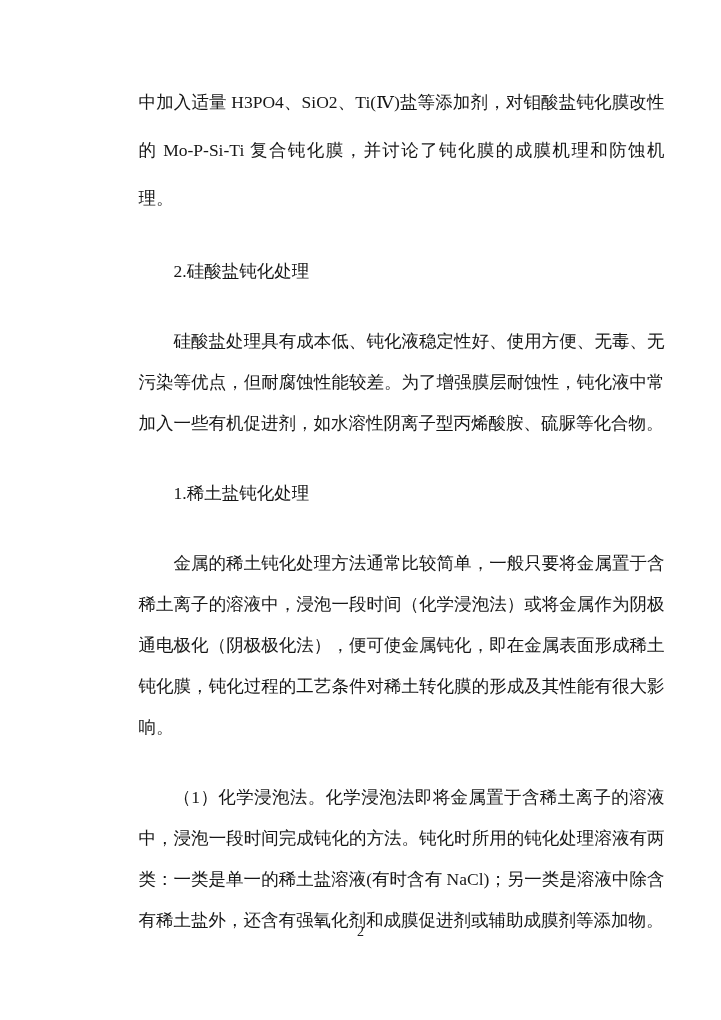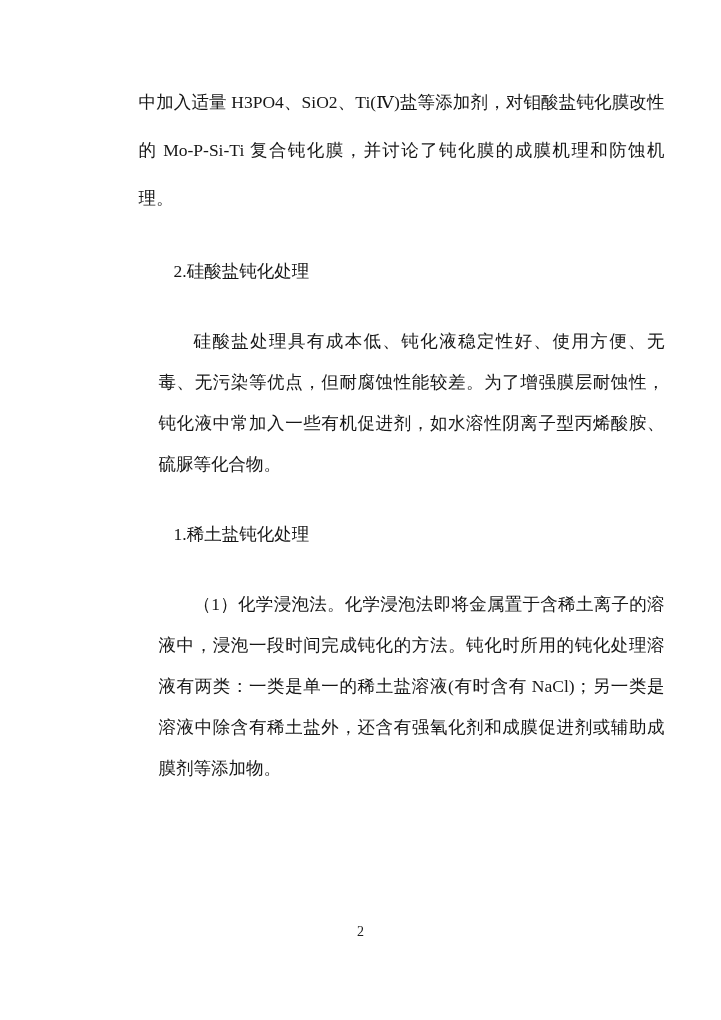--- a/index.html
+++ b/index.html
@@ -30,21 +30,20 @@
     margin: 0;
   }
   .block + .block {
     margin-top: 29px;
   }
   .para {
     line-height: 41px;
   }
   .para.first-line-indent {
     text-indent: 2em;
-    margin-left: 20px;
   }
   .para.continuation {
     line-height: 48px;
     text-indent: 0;
   }
   .heading {
     line-height: 41px;
     text-indent: 2em;
     font-family: Liberation Serif, serif;
   }
@@ -61,16 +60,17 @@
 </style>
 </head>
 <body>
 
 <div class="page">
   <div class="content">
     <p class="block para continuation">中加入适量 H3PO4、SiO2、Ti(Ⅳ)盐等添加剂，对钼酸盐钝化膜改性的 Mo-P-Si-Ti 复合钝化膜，并讨论了钝化膜的成膜机理和防蚀机理。</p>
     <p class="block heading">2.硅酸盐钝化处理</p>
     <p class="block para first-line-indent">硅酸盐处理具有成本低、钝化液稳定性好、使用方便、无毒、无污染等优点，但耐腐蚀性能较差。为了增强膜层耐蚀性，钝化液中常加入一些有机促进剂，如水溶性阴离子型丙烯酸胺、硫脲等化合物。</p>
     <p class="block heading">1.稀土盐钝化处理</p>
+    <p class="block para first-line-indent">金属的稀土钝化处理方法通常比较简单，一般只要将金属置于含稀土离子的溶液中，浸泡一段时间（化学浸泡法）或将金属作为阴极通电极化（阴极极化法），便可使金属钝化，即在金属表面形成稀土钝化膜，钝化过程的工艺条件对稀土转化膜的形成及其性能有很大影响。</p>
     <p class="block para first-line-indent">（1）化学浸泡法。化学浸泡法即将金属置于含稀土离子的溶液中，浸泡一段时间完成钝化的方法。钝化时所用的钝化处理溶液有两类：一类是单一的稀土盐溶液(有时含有 NaCl)；另一类是溶液中除含有稀土盐外，还含有强氧化剂和成膜促进剂或辅助成膜剂等添加物。</p>
   </div>
   <div class="footer">2</div>
 </div>
 
 </body></html>

